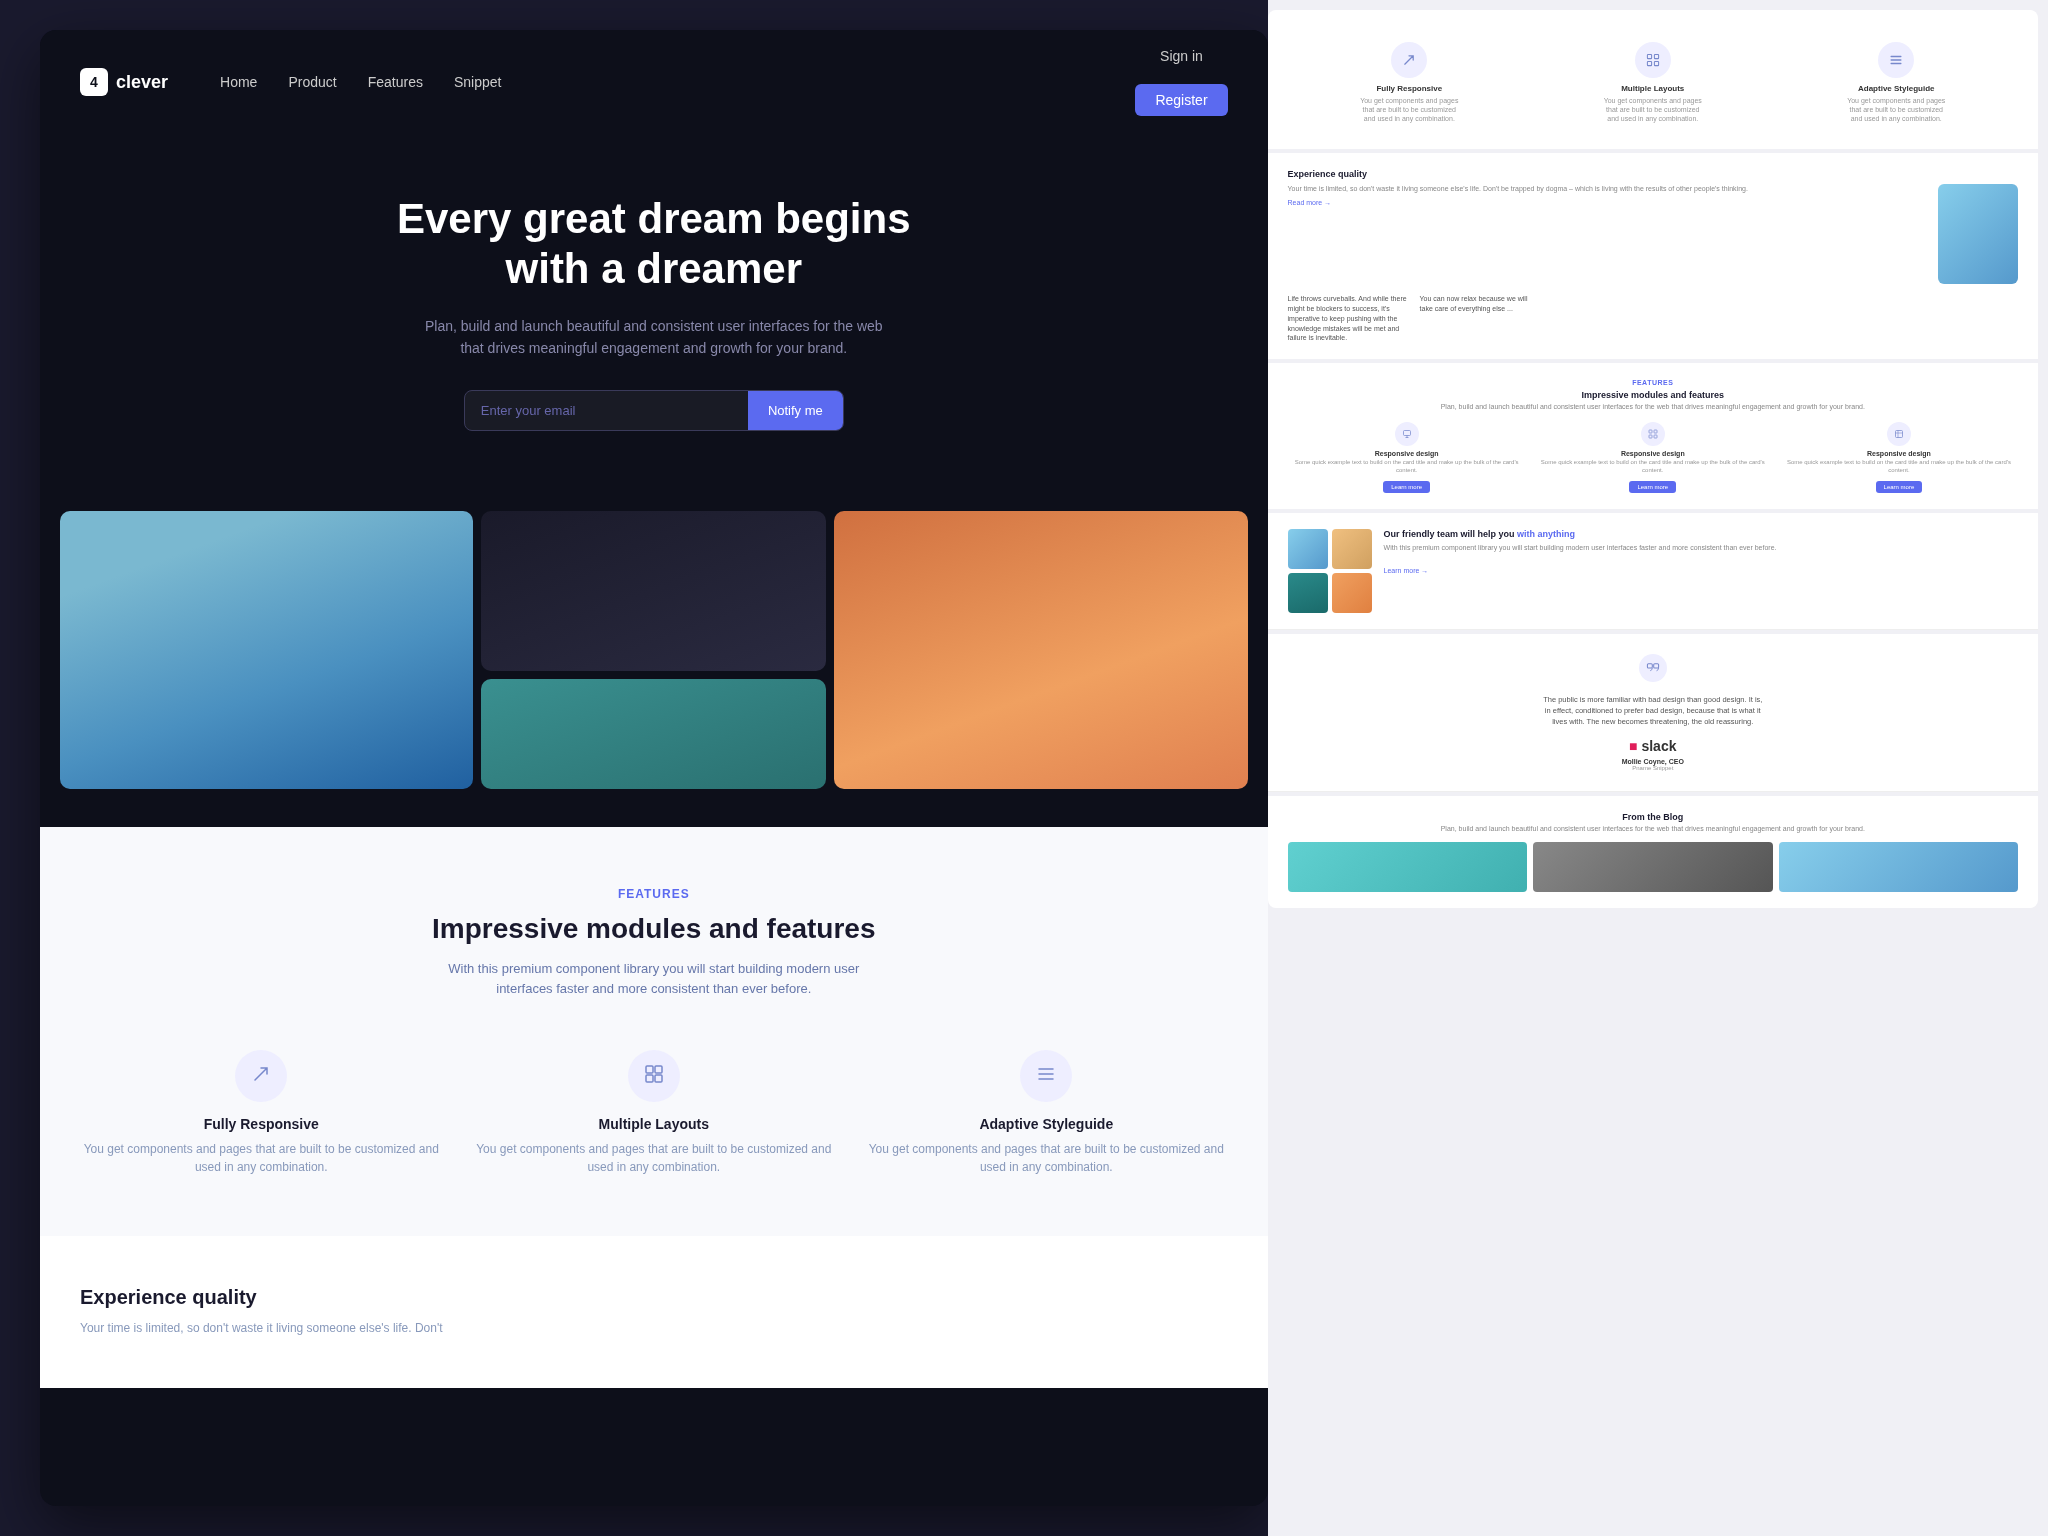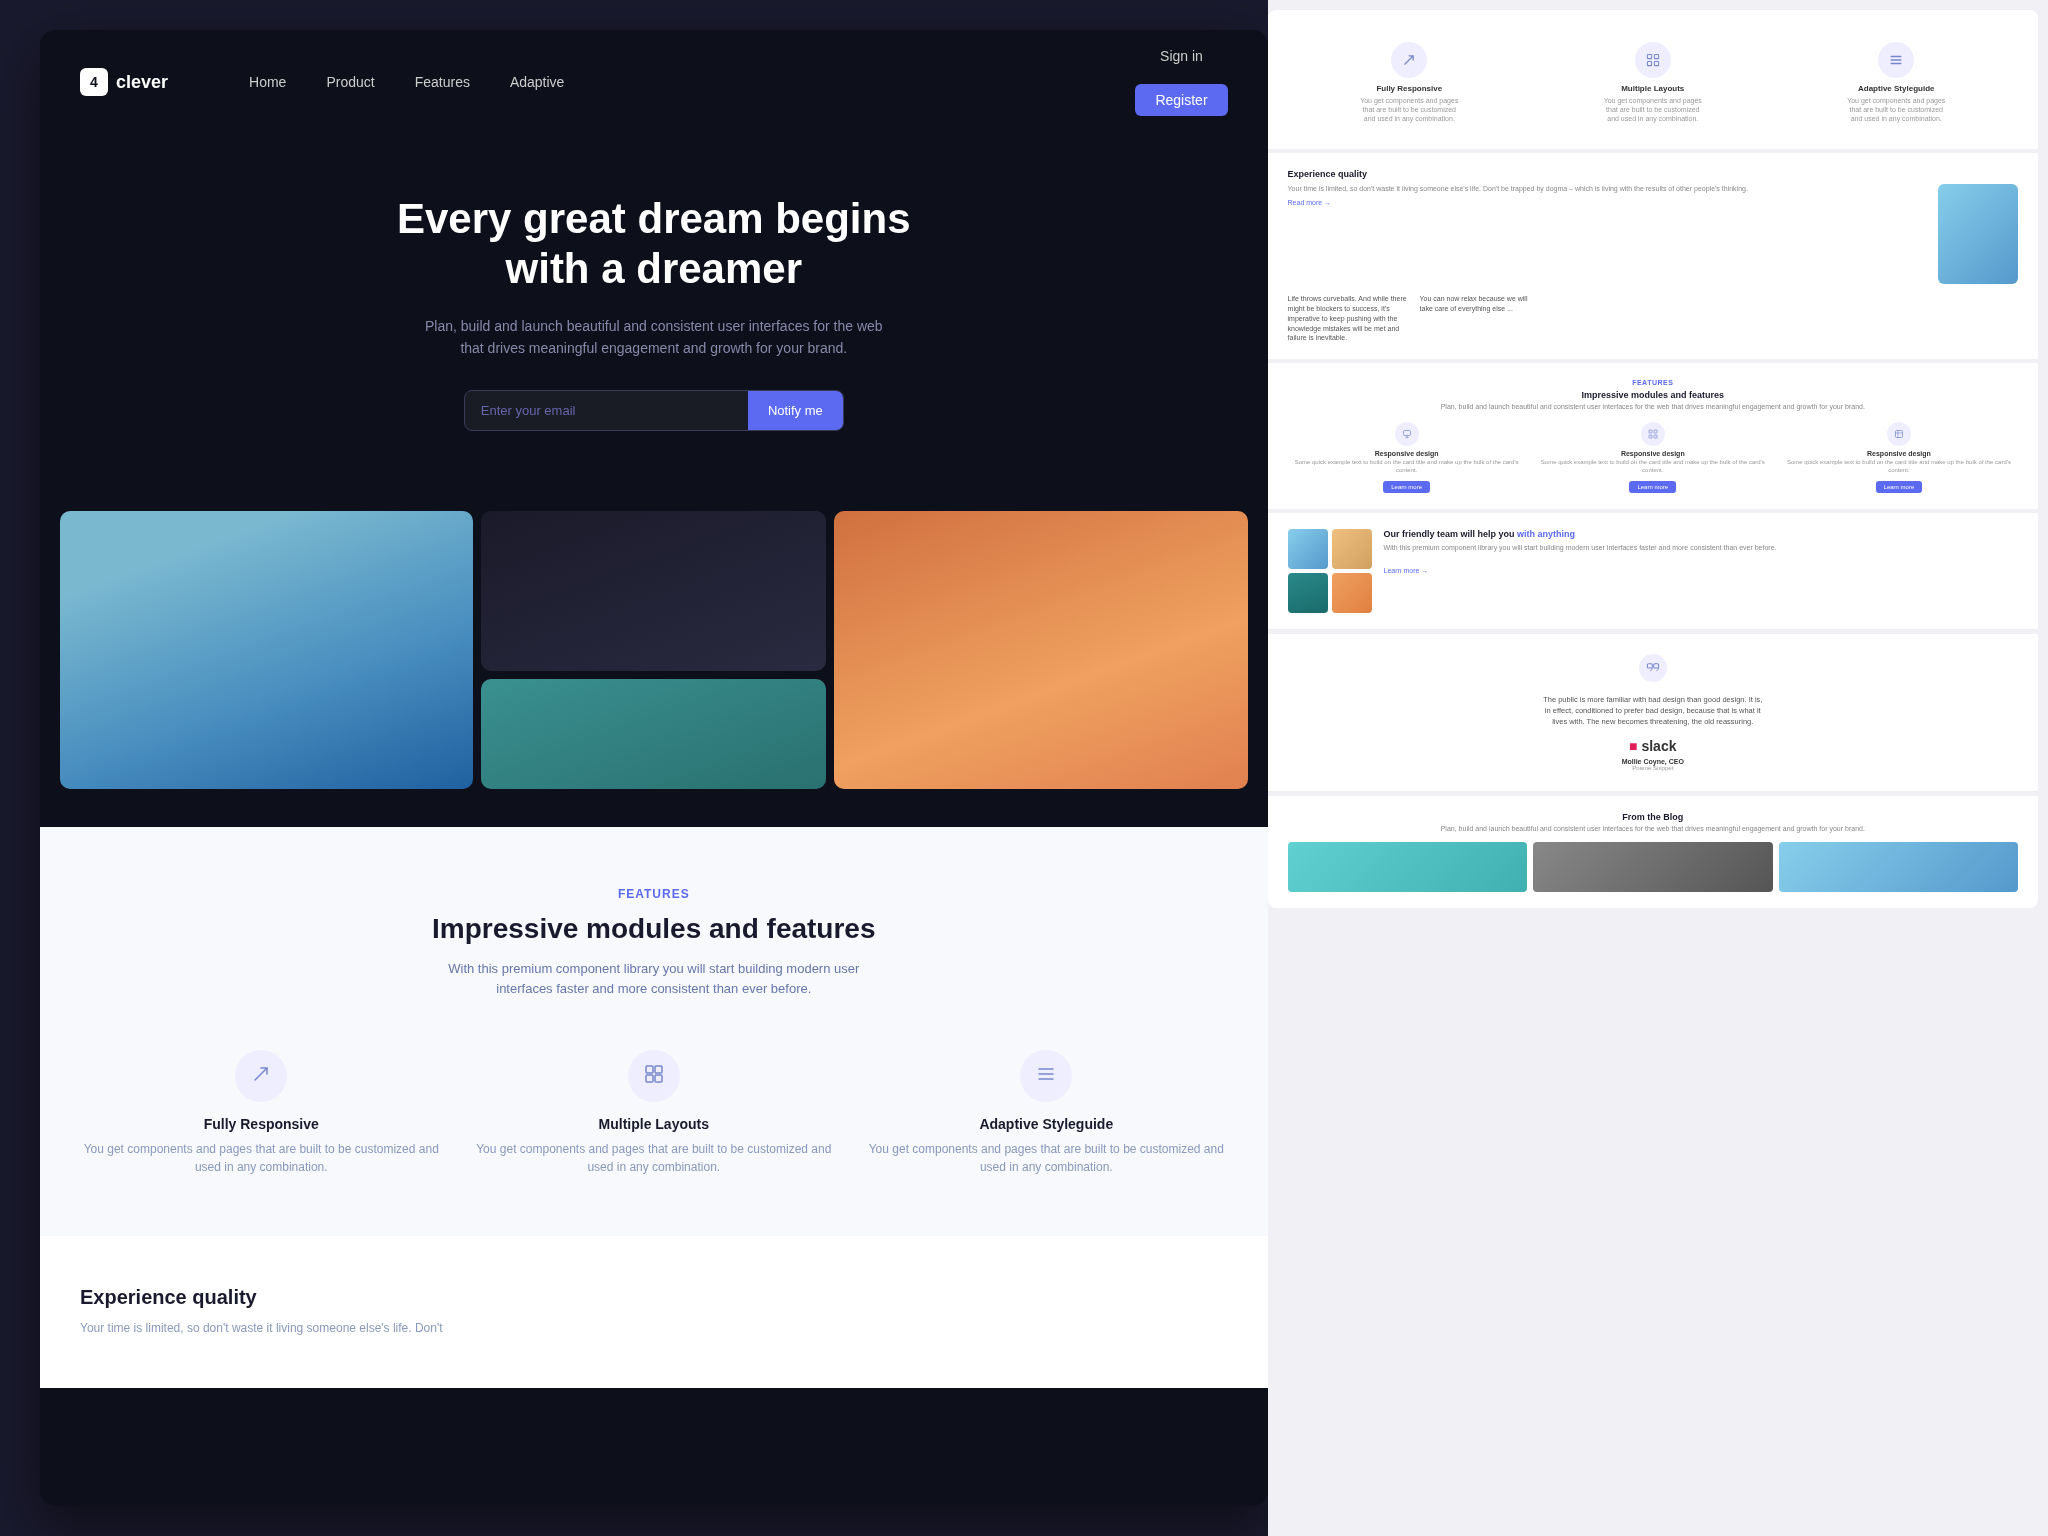--- a/index.html
+++ b/index.html
@@ -56,22 +56,22 @@
       display: flex;
       align-items: center;
       justify-content: center;
       color: #0d0f1a;
       font-weight: 900;
       font-size: 14px;
     }
 
     .nav-links {
       display: flex;
-      gap: 40px;
-      margin-left: 81px;
+      gap: 31px;
+      margin-left: 52px;
       list-style: none;
     }
 
     .nav-links a {
       color: #ccc;
       text-decoration: none;
       font-size: 14px;
       font-weight: 400;
     }
 
@@ -586,21 +586,21 @@
       <div class="logo">
         <div class="logo-icon">
           <span>4</span>
         </div>
         <span>clever</span>
       </div>
       <ul class="nav-links">
         <li><a href="#">Home</a></li>
         <li><a href="#">Product</a></li>
         <li><a href="#">Features</a></li>
-        <li><a href="#">Adaptive</a></li>
+        <li><a href="#">Snippet</a></li>
       </ul>
       <div class="nav-right">
         <button class="sign-in-btn">Sign in</button>
         <button class="register-btn">Register</button>
       </div>
     </nav>
 
     <section class="hero">
       <h1>
         <span>Every great dream begins</span><br>

